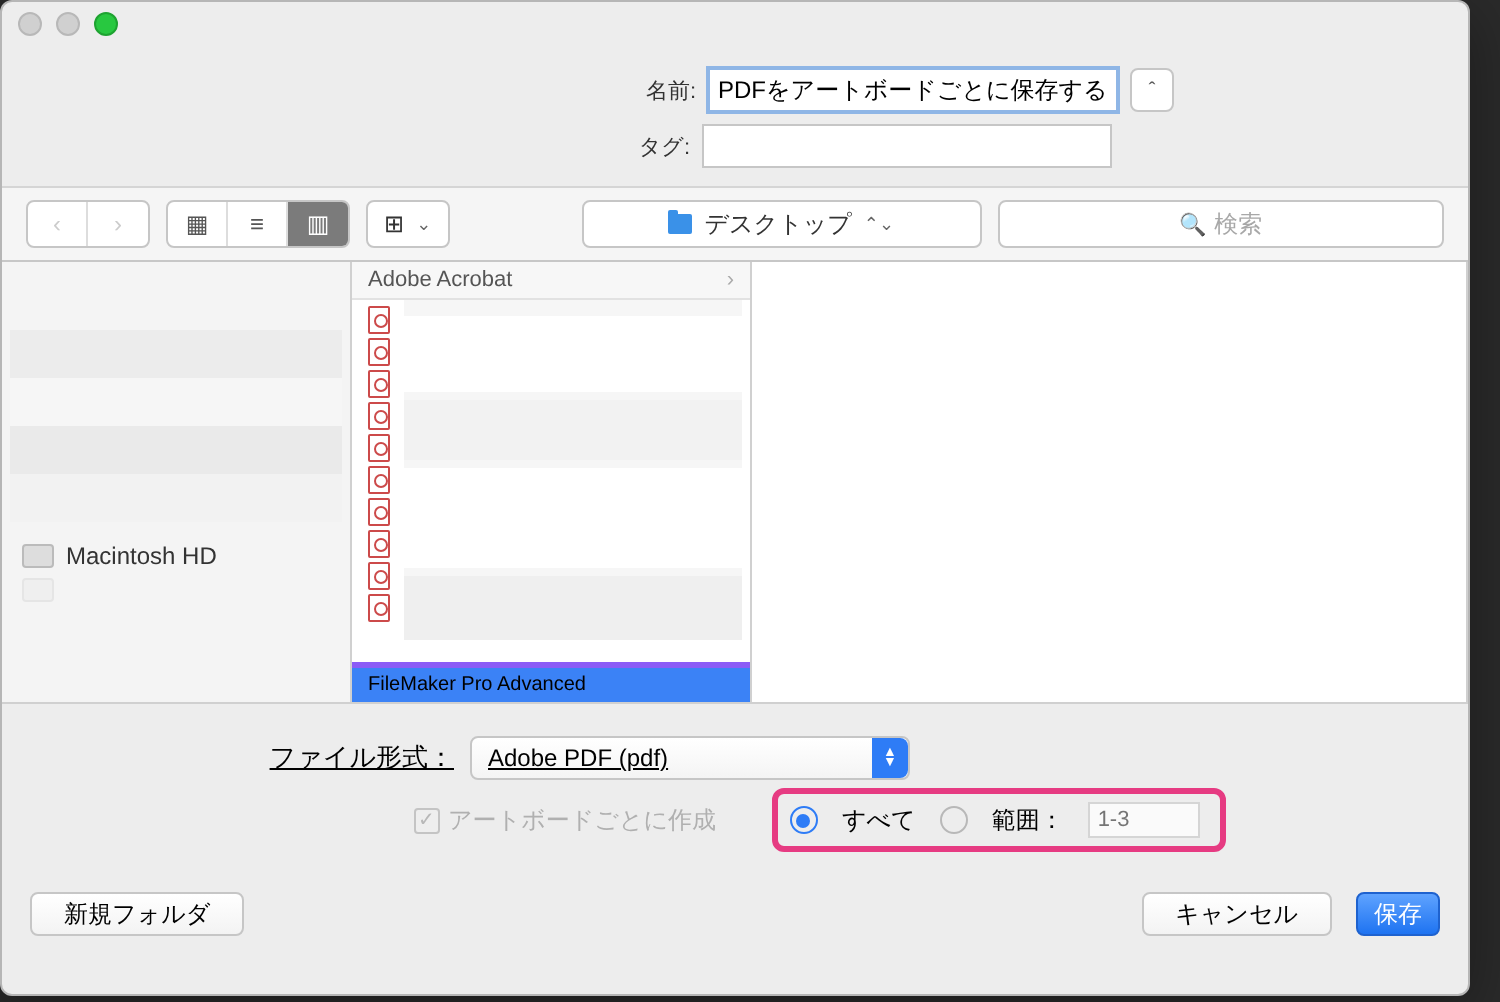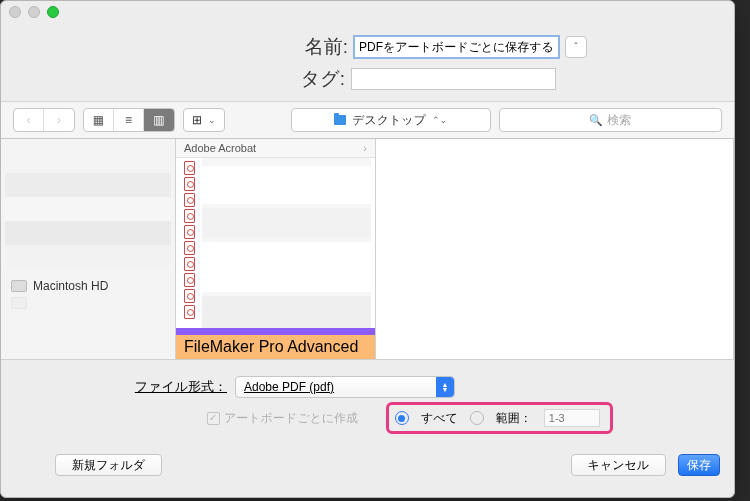--- a/index.html
+++ b/index.html
@@ -7,21 +7,21 @@
   .dialog {
     position: absolute; top: 0; left: 0; width: 735px; height: 498px;
     background: #ededed; border: 1px solid #b6b6b6; border-radius: 6px;
     box-shadow: 0 8px 30px rgba(0,0,0,.35);
   }
   .titlebar { height: 22px; display: flex; align-items: center; padding-left: 8px; gap:7px;}
   .tl-dot { width: 12px; height: 12px; border-radius: 50%; background:#d0d0d0; border:1px solid #b8b8b8;}
   .tl-dot.green{ background:#28c840; border-color:#1ea331;}
   .top-fields { padding: 8px 0 6px 0; }
   .row { display:flex; align-items:center; justify-content:center; gap:6px; padding:3px 0;}
-  .row label { width:200px; text-align:right; font-size:19px; color:#333;}
+  .row label { width:200px; text-align:right; font-size:11px; color:#333;}
   .name-input {
     width: 205px; height:22px; font-size:12px; padding:0 4px;
     border:1px solid #8fb6e6; outline:2px solid #8fb6e6; outline-offset:-1px; background:#fff;
   }
   .tag-input {
     width: 205px; height:22px; font-size:12px; padding:0 4px;
     border:1px solid #c6c6c6; background:#fff;
   }
   .expand-btn {
     width:22px; height:22px; background:#fff; border:1px solid #c6c6c6; border-radius:4px;
@@ -66,21 +66,21 @@
   .col1-head{ background:#f7f7f7; border-bottom:1px solid #e2e2e2; padding:3px 8px; font-size:11px; color:#555; display:flex; justify-content:space-between;}
   .col1-list{ padding:2px 0; position:relative; height:170px; overflow:hidden;}
   .fi{ display:flex; align-items:center; gap:5px; padding:1px 8px; font-size:11px;}
   .pdf-icon{ width:11px; height:14px; border:1px solid #cc4a4a; border-radius:1px; position:relative;}
   .pdf-icon::after{content:"";position:absolute;top:3px;left:2px;width:5px;height:5px;border:1px solid #cc4a4a;border-radius:50%;}
   .fi-blur{ position:absolute; top:0; left:26px; right:4px; bottom:0; background:#f6f6f6; 
     background-image:linear-gradient(#fff 0 0),linear-gradient(#f2f2f2 0 0),linear-gradient(#fff 0 0),linear-gradient(#efefef 0 0);
     background-size:100% 38px,100% 30px,100% 50px,100% 38px; background-repeat:no-repeat;
     background-position: 0 8px,0 50px,0 84px,0 138px;
   }
-  .col1-foot{ position:absolute; bottom:0; left:0; right:0; background:#fdba74; border-top:7px solid #8b5cf6; padding:3px 8px; font-size:16px;}
+  .col1-foot{ position:absolute; bottom:0; left:0; right:0; background:#3b82f6; border-top:3px solid #8b5cf6; padding:3px 8px; font-size:10px;}
   .col2{ flex:1; background:#fff; border-right:1px solid #d0d0d0;}
   .bottom { border-top:1px solid #d0d0d0; padding:12px 16px 10px 16px;}
   .brow{ display:flex; align-items:center; gap:8px; padding:4px 0;text-decoration:underline;}
   .brow label{ width:210px; text-align:right; font-size:13px;}
   .select{
     background:linear-gradient(#fff,#f4f4f4); border:1px solid #c6c6c6; border-radius:4px;
     height:22px; display:flex; align-items:center; font-size:12px; width:220px; position:relative; padding:0 8px;
   }
   .select-chev{
     position:absolute; right:0; top:0; bottom:0; width:18px; background:#2e7cf6; border-radius:0 4px 4px 0;
@@ -88,21 +88,21 @@
   }
   .ab-row{ display:flex; align-items:center; font-size:12px; padding-left:190px; gap:4px;}
   .cb{ width:13px; height:13px; border:1px solid #c4c4c4; background:#eee; border-radius:2px; position:relative;}
   .cb::after{content:"✓"; font-size:10px; color:#b8b8b8; position:absolute; top:-1px; left:1px;}
   .dim{ color:#b0b0b0;}
   .hl{ border:3px solid #e63b82; border-radius:6px; padding:4px 10px 4px 6px; display:flex; align-items:center; gap:12px; margin-left:24px;}
   .radio{ width:14px; height:14px; border:1px solid #b8b8b8; border-radius:50%; display:inline-flex; align-items:center; justify-content:center; cursor:pointer;}
   .radio.sel{ border-color:#2e7cf6;}
   .radio.sel::after{ content:""; width:7px; height:7px; background:#2e7cf6; border-radius:50%;}
   .range-in{ width:56px; height:18px; border:1px solid #d5d5d5; background:#fafafa; font-size:11px; padding:0 4px; color:#bbb;}
-  .buttons{ display:flex; justify-content:space-between; padding:10px 14px 12px 14px;margin-left:40px;}
+  .buttons{ display:flex; justify-content:space-between; padding:10px 14px 12px 14px;}
   .btn{ height:22px; padding:0 16px; background:linear-gradient(#fff,#f3f3f3); border:1px solid #c6c6c6; border-radius:4px; font-size:12px; cursor:pointer; display:flex; align-items:center;}
   .btn.primary{ background:linear-gradient(#5fa3ff,#1e73f1); color:#fff; border-color:#1e62cf; padding:0 8px;}
   .btngrp{ display:flex; gap:12px;}
 </style>
 </head>
 <body>
 
 <div class="dialog">
 
   <div class="titlebar">

